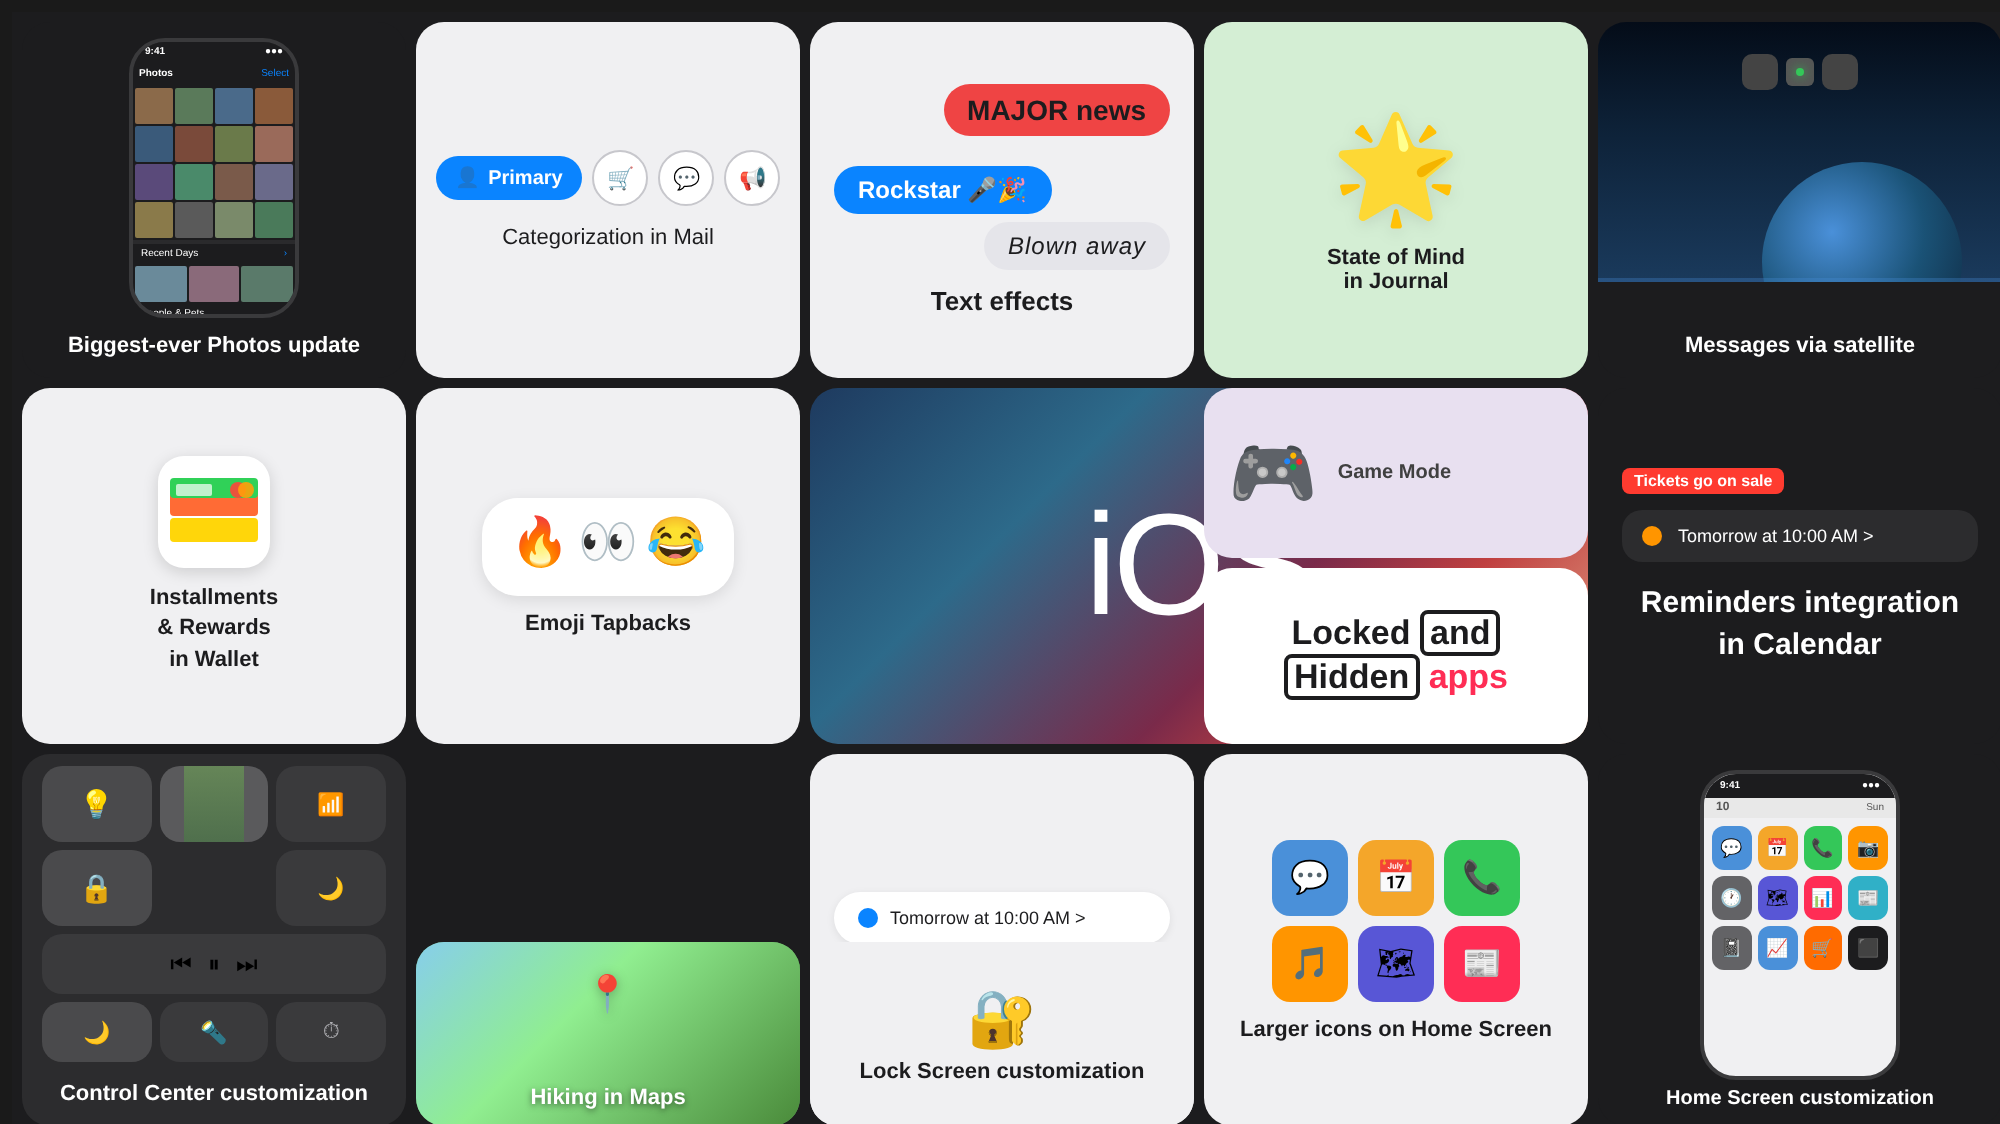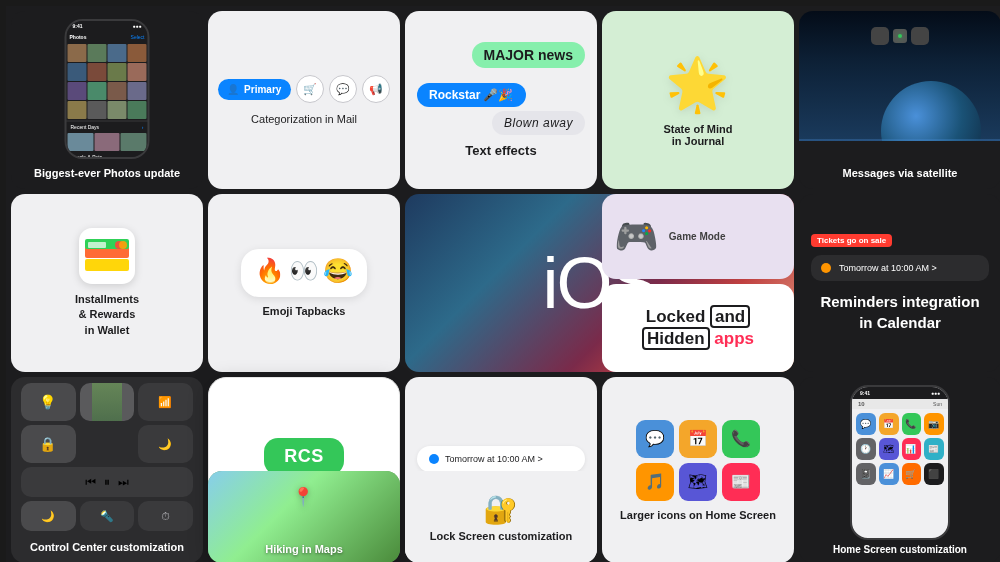--- a/index.html
+++ b/index.html
@@ -85,21 +85,21 @@
         <span>Primary</span>
       </div>
       <div style="width:28px; height:28px; border-radius:50%; border:1.5px solid #c7c7cc; background:white; display:flex; align-items:center; justify-content:center; font-size:11px;">🛒</div>
       <div style="width:28px; height:28px; border-radius:50%; border:1.5px solid #c7c7cc; background:white; display:flex; align-items:center; justify-content:center; font-size:11px;">💬</div>
       <div style="width:28px; height:28px; border-radius:50%; border:1.5px solid #c7c7cc; background:white; display:flex; align-items:center; justify-content:center; font-size:11px;">📢</div>
     </div>
     <span style="font-size:11px; font-weight:400; color:#1c1c1e; text-align:center;">Categorization in Mail</span>
   </div>
 
   <div style="position:absolute; left:399px; top:5px; width:192px; height:178px; background:#f0f0f2; border-radius:14px; display:flex; flex-direction:column; align-items:flex-start; justify-content:center; padding:12px;">
-    <div style="background:#86efac; border-radius:14px; padding:5px 12px; font-size:14px; font-weight:800; color:#1c1c1e; margin-bottom:15px; align-self:flex-end;">
+    <div style="background:#ef4444; border-radius:14px; padding:5px 12px; font-size:14px; font-weight:800; color:#1c1c1e; margin-bottom:15px; align-self:flex-end;">
       <span>MAJOR news</span>
     </div>
     <div style="background:#0a84ff; border-radius:14px; padding:5px 12px; font-size:12px; font-weight:600; color:white; margin-bottom:4px; align-self:flex-start;">
       <span>Rockstar 🎤🎉</span>
     </div>
     <div style="background:#e5e5ea; border-radius:14px; padding:5px 12px; font-size:12px; color:#1c1c1e; margin-bottom:8px; align-self:flex-end; font-style:italic; letter-spacing:0.5px;">
       <span>Blown away</span>
     </div>
     <span style="font-size:13px; font-weight:600; color:#1c1c1e; align-self:center;">Text effects</span>
   </div>
@@ -190,26 +190,20 @@
           <span style="font-size:12px;">⏸</span>
           <span style="font-size:12px;">⏭</span>
       </div>
       <div style="height:30px; background:#4a4a4c; border-radius:10px; display:flex; align-items:center; justify-content:center; font-size:11px; color:white;">🌙</div>
       <div style="height:30px; background:#3a3a3c; border-radius:10px; display:flex; align-items:center; justify-content:center; font-size:11px; color:#aeaeb2;">🔦</div>
       <div style="height:30px; background:#3a3a3c; border-radius:10px; display:flex; align-items:center; justify-content:center; font-size:11px; color:#aeaeb2;">⏱</div>
     </div>
     <span style="font-size:11px; font-weight:600; color:white; text-align:center; padding:0 8px;">Control Center customization</span>
   </div>
 
-  <div style="position:absolute; left:202px; top:371px; width:192px; height:186px; background:white; border-radius:18px; box-shadow: 0 4px 20px rgba(0,0,0,0.25); display:flex; flex-direction:column; align-items:center; justify-content:center; border:1px solid #e5e5e5;">
-    <div style="background:#34c759; color:white; border-radius:14px; padding:8px 20px; font-size:18px; font-weight:800; margin-bottom:12px; letter-spacing:0.5px;">
-      <span>RCS</span>
-    </div>
-    <span style="font-size:13px; font-weight:600; color:#1c1c1e; text-align:center;">Messaging Support</span>
-  </div>
 
   <div style="position:absolute; left:399px; top:371px; width:192px; height:186px; background:#f0f0f2; border-radius:14px; display:flex; flex-direction:column; align-items:center; justify-content:center; padding:12px;">
     <div style="background:white; border-radius:14px; padding:8px 12px; display:flex; align-items:center; gap:6px; width:100%; margin-bottom:10px; box-shadow: 0 1px 4px rgba(0,0,0,0.08);">
       <div style="width:10px; height:10px; background:#0a84ff; border-radius:50%; flex-shrink:0;"></div>
       <span style="font-size:9px; color:#1c1c1e; font-weight:500;">Tomorrow at 10:00 AM &gt;</span>
     </div>
     <span style="font-size:11px; font-weight:600; color:#1c1c1e; text-align:center;">Send Later in Messages</span>
   </div>
 
   <div style="position:absolute; left:202px; top:465px; width:192px; height:92px; background:#5a9a5a; border-radius:14px; overflow:hidden; display:flex; flex-direction:column; align-items:center; justify-content:flex-end; padding-bottom:8px;">

